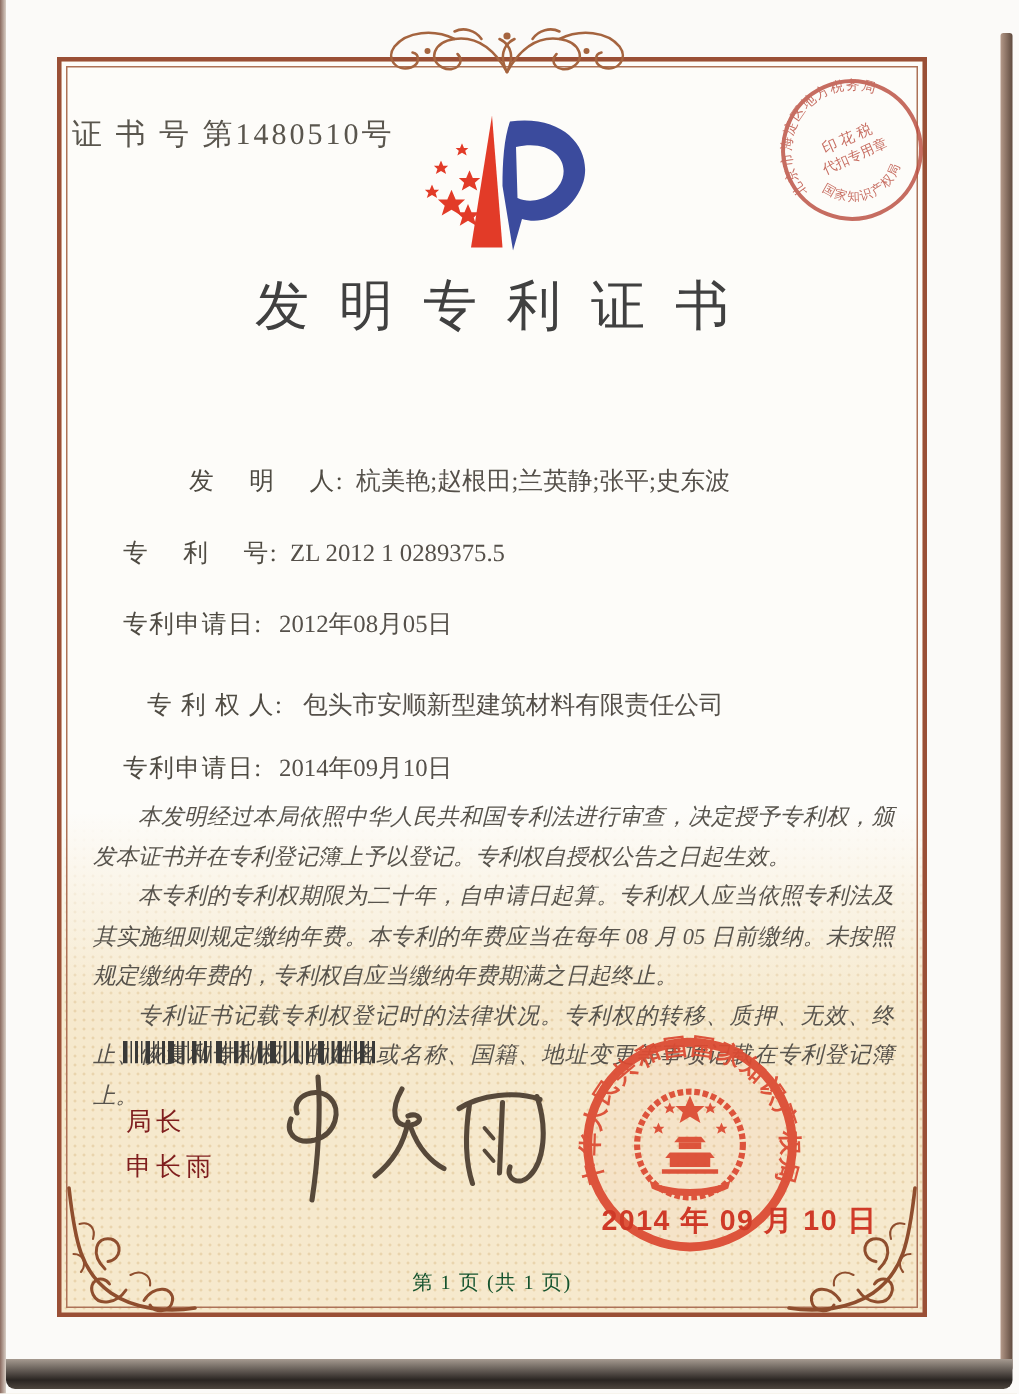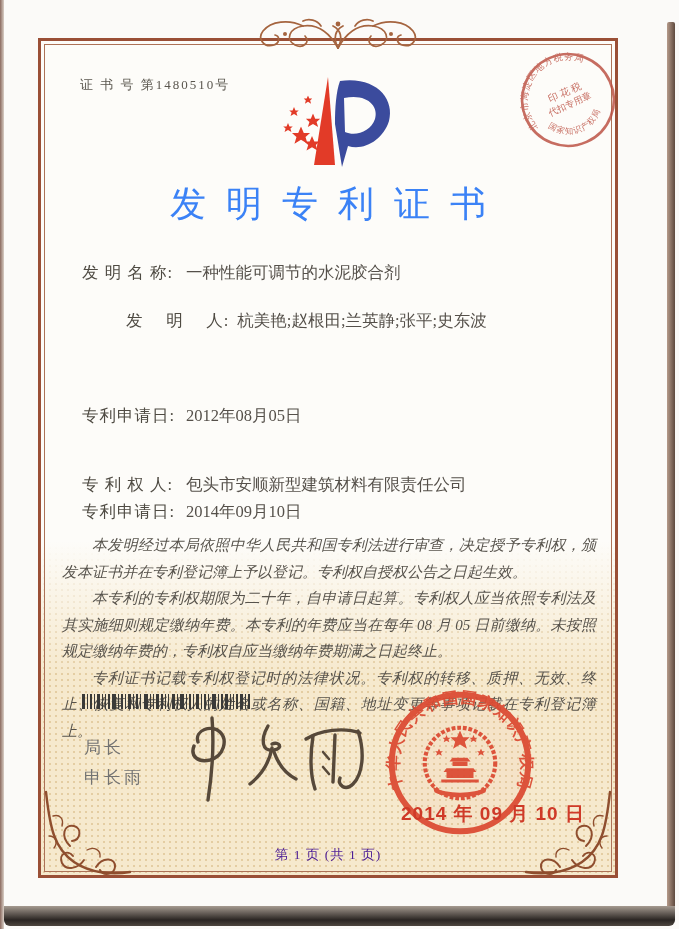--- a/index.html
+++ b/index.html
@@ -21,41 +21,41 @@
            background:
              linear-gradient(180deg, rgba(253,252,249,1) 0%, rgba(253,252,249,1) 60%,
                              rgba(253,252,249,0) 76%),
              radial-gradient(#e4cda2 0.8px, rgba(0,0,0,0) 0.9px),
              #f6e9cd;
            background-size:auto, 6px 6px, auto; }
   .frame-inner { position:absolute; inset:3px; border:1px solid #ad7257; }
 
   .abs { position:absolute; }
 
-  .cert-no { left:80px; top:76px; font-size:13px; letter-spacing:2px; color:#5a564e; }
+  .cert-no { left:48px; top:76px; font-size:20px; letter-spacing:2px; color:#5a564e; }
 
   .title { left:38px; top:180px; width:580px; text-align:center; font-size:36px;
-           letter-spacing:20px; text-indent:20px; color:#3b82f6; font-weight:500; }
+           letter-spacing:20px; text-indent:20px; color:#404040; font-weight:500; }
 
   .field { left:82px; font-size:16.5px; color:#4f4b43; white-space:nowrap; }
   .field .lab { display:inline-block; min-width:96px; letter-spacing:1px; }
   .field .val { margin-left:8px; color:#55504a; }
 
   .body-text { left:62px; top:532px; width:534px; font-size:15px; line-height:26.5px;
                color:#57534c; text-align:justify; font-style:italic; }
   .body-text p { text-indent:2em; }
 
-  .signer { left:84px; font-size:17px; color:#737373; letter-spacing:3px; }
+  .signer { left:84px; font-size:17px; color:#7f1d1d; letter-spacing:3px; }
 
   .seal-date { left:401px; top:801px; font-size:19px; font-weight:bold;
                color:#cf3a28; letter-spacing:1px;
                font-family:"Liberation Sans","DejaVu Sans",sans-serif; }
 
   .footer { left:38px; top:846px; width:580px; text-align:center; font-size:13.5px;
-            color:#4c1d95; letter-spacing:1px; }
+            color:#14532d; letter-spacing:1px; }
 
   .tax-seal { left:518px; top:50px; transform:rotate(-24deg); opacity:.82; }
   .office-seal { left:385px; top:688px; opacity:.94; }
 </style>
 </head>
 <body>
 
 <div class="photo">
 
   <div class="frame">
@@ -126,30 +126,30 @@
       <text font-size="10" letter-spacing="1">
         <textPath href="#taxBot" startOffset="2">国家知识产权局</textPath>
       </text>
       <text x="60" y="54" text-anchor="middle" font-size="12">印 花 税</text>
       <text x="60" y="69" text-anchor="middle" font-size="11">代扣专用章</text>
     </g>
   </svg>
 
   <div class="abs title">发明专利证书</div>
 
-  <div class="abs field" style="top:262px;">
-    <span class="lab">发 明 名 称:</span><span class="val">一种性能可调节的水泥胶合剂</span>
-  </div>
   <div class="abs field" style="top:310px;margin-left:44px;">
     <span class="lab">发　 明　 人:</span><span class="val">杭美艳;赵根田;兰英静;张平;史东波</span>
   </div>
+  <div class="abs field" style="top:358px;">
+    <span class="lab">专　 利　 号:</span><span class="val">ZL 2012 1 0289375.5</span>
+  </div>
   <div class="abs field" style="top:405px;">
     <span class="lab">专利申请日:</span><span class="val">2012年08月05日</span>
   </div>
-  <div class="abs field" style="top:474px;">
+  <div class="abs field" style="top:459px;margin-left:16px;">
     <span class="lab">专 利 权 人:</span><span class="val">包头市安顺新型建筑材料有限责任公司</span>
   </div>
   <div class="abs field" style="top:501px;">
     <span class="lab">专利申请日:</span><span class="val">2014年09月10日</span>
   </div>
 
   <div class="abs body-text">
     <p>本发明经过本局依照中华人民共和国专利法进行审查，决定授予专利权，颁发本证书并在专利登记簿上予以登记。专利权自授权公告之日起生效。</p>
     <p>本专利的专利权期限为二十年，自申请日起算。专利权人应当依照专利法及其实施细则规定缴纳年费。本专利的年费应当在每年 08 月 05 日前缴纳。未按照规定缴纳年费的，专利权自应当缴纳年费期满之日起终止。</p>
     <p>专利证书记载专利权登记时的法律状况。专利权的转移、质押、无效、终止、恢复和专利权人的姓名或名称、国籍、地址变更等事项记载在专利登记簿上。</p>

